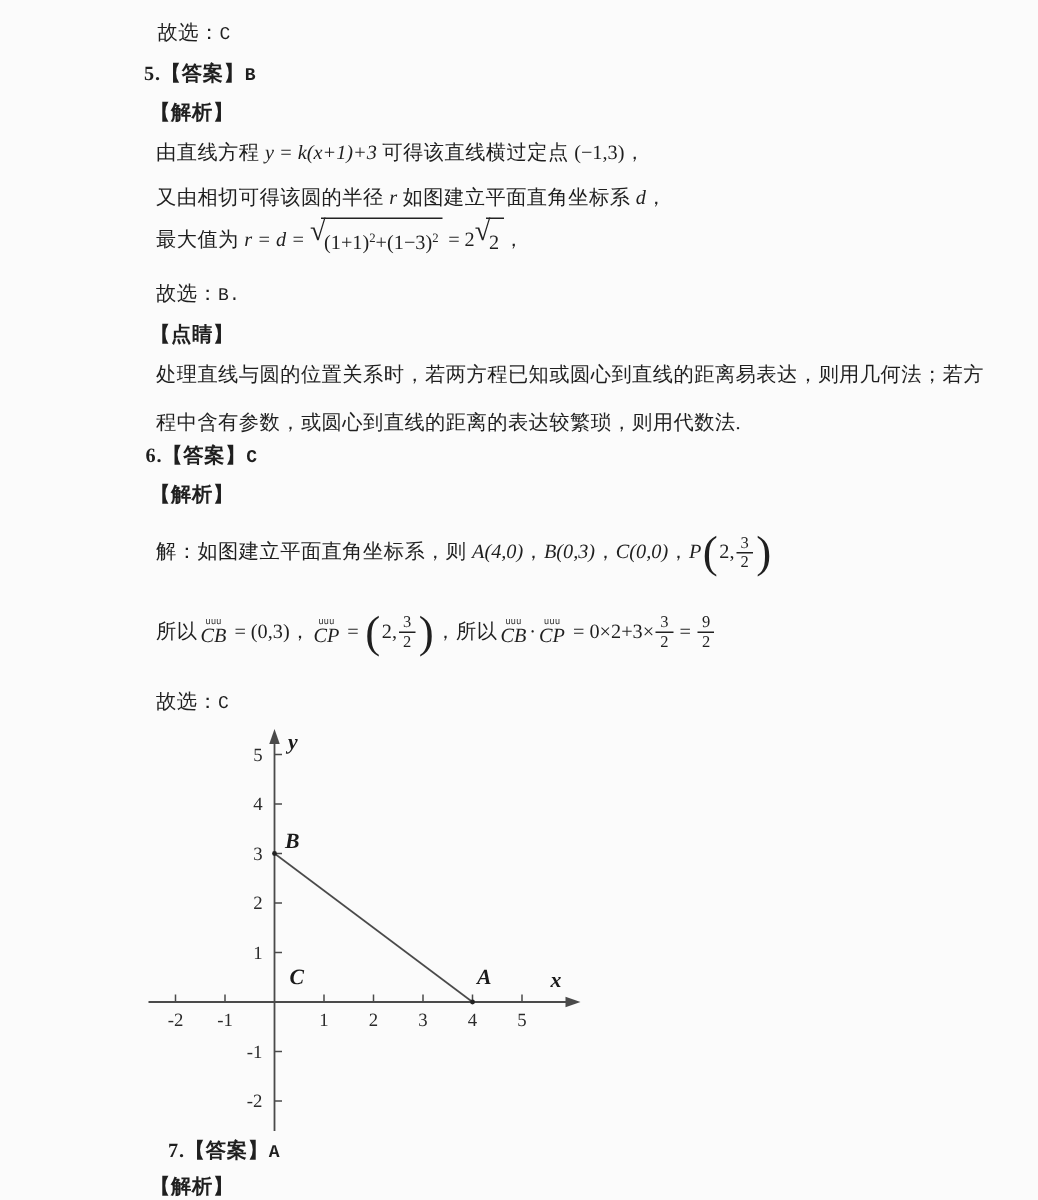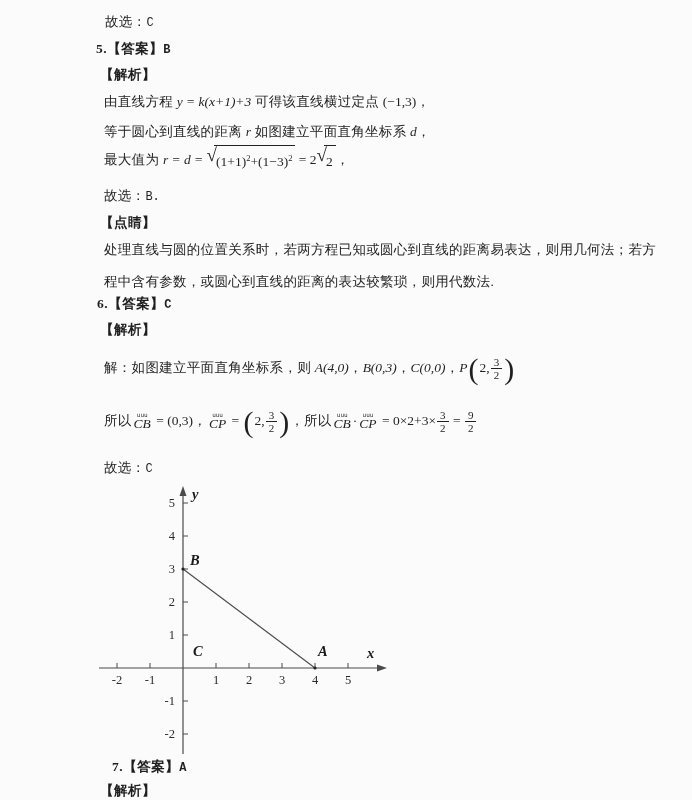--- a/index.html
+++ b/index.html
@@ -33,21 +33,21 @@
 <body>
 
 <div class="line" style="left:105px;top:12px;"><span>故选：</span><span class="ans">C</span></div>
 
 <div class="line head" style="left:96px;top:39px;"><span>5.【答案】</span><span class="ans">B</span></div>
 
 <div class="line head" style="left:100px;top:65px;">【解析】</div>
 
 <div class="line" style="left:104px;top:92px;"><span>由直线方程 </span><span class="mi">y = k(x+1)+3</span><span> 可得该直线横过定点 </span><span class="mu">(−1,3)</span><span>，</span></div>
 
-<div class="line" style="left:104px;top:122px;"><span>等于圆心到直线的距离 </span><span class="mi">r</span><span> 如图建立平面直角坐标系 </span><span class="mi">d</span><span>，</span></div>
+<div class="line" style="left:104px;top:122px;"><span>又由相切可得该圆的半径 </span><span class="mi">r</span><span> 如图建立平面直角坐标系 </span><span class="mi">d</span><span>，</span></div>
 
 <div class="line med" style="left:104px;top:145px;"><span>最大值为 </span><span class="mi">r = d = </span><span class="sqrt"><span class="sqrt-sym">√</span><span class="radicand"><span class="mu">(1+1)</span><sup>2</sup><span class="mu">+(1−3)</span><sup>2</sup></span></span><span class="mu"> = 2</span><span class="sqrt"><span class="sqrt-sym">√</span><span class="radicand mu">2</span></span><span>，</span></div>
 
 <div class="line" style="left:104px;top:186px;"><span>故选：</span><span class="ans">B.</span></div>
 
 <div class="line head" style="left:100px;top:213px;">【点睛】</div>
 
 <div class="line" style="left:104px;top:240px;">处理直线与圆的位置关系时，若两方程已知或圆心到直线的距离易表达，则用几何法；若方</div>
 
 <div class="line" style="left:104px;top:272px;">程中含有参数，或圆心到直线的距离的表达较繁琐，则用代数法.</div>

